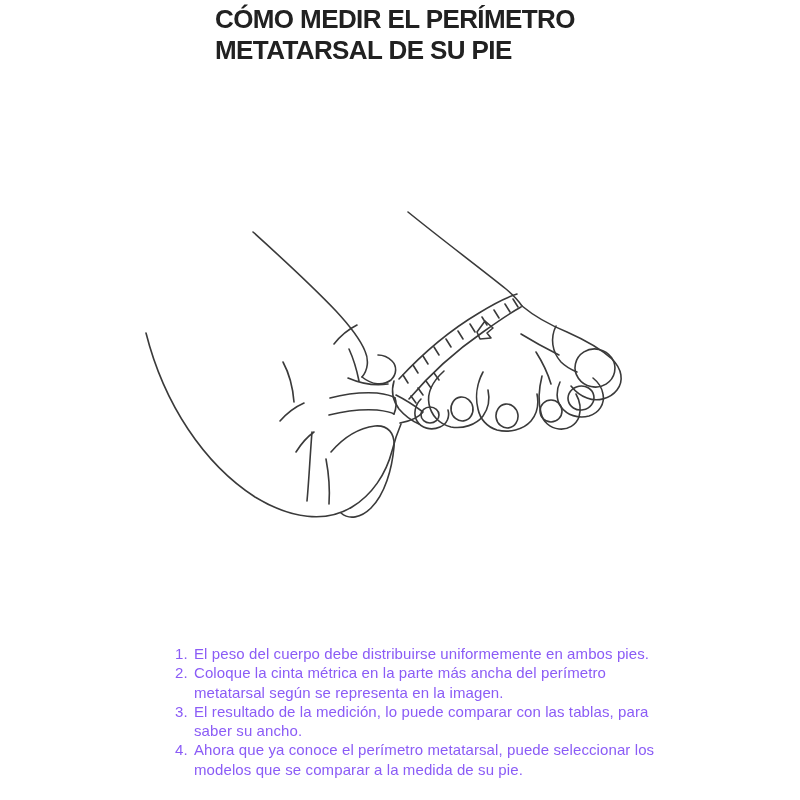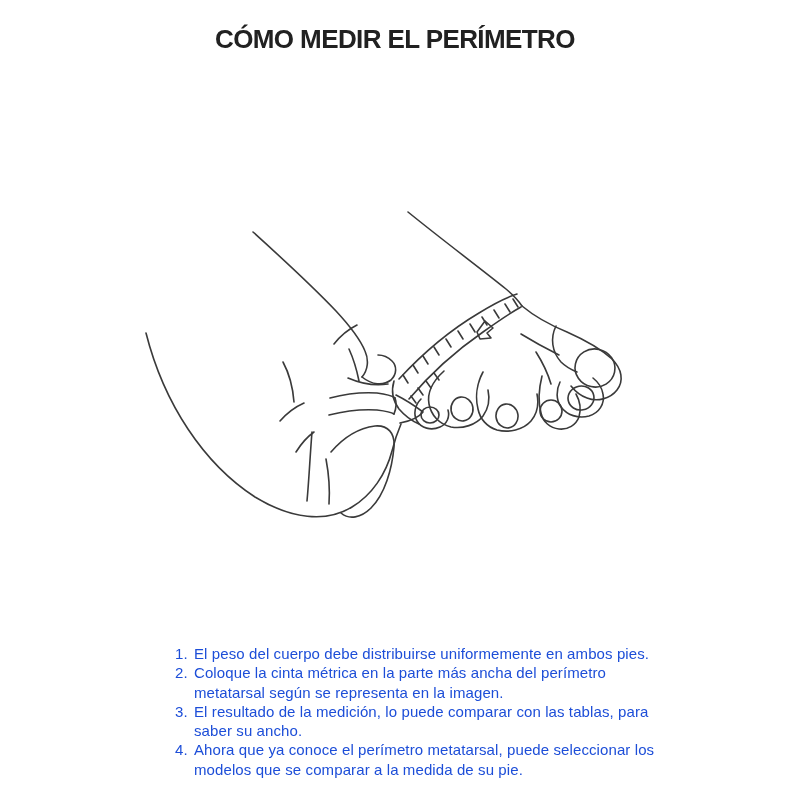--- a/index.html
+++ b/index.html
@@ -1,43 +1,44 @@
 <!DOCTYPE html>
 <html><head>
 <meta charset="utf-8">
 <style>
   html,body{margin:0;padding:0;background:#ffffff;}
   .canvas{
     position:relative;width:800px;height:800px;background:#ffffff;overflow:hidden;
     font-family:"Liberation Sans","DejaVu Sans",sans-serif;
   }
   .title{
-    position:absolute;left:215px;top:24px;width:380px;
+    position:absolute;left:215px;top:4px;width:380px;
     font-size:26px;font-weight:700;line-height:31px;letter-spacing:-0.6px;
     color:#212121;
   }
   .figure{
     position:absolute;left:120px;top:195px;width:570px;height:365px;
   }
   .figure svg{display:block;width:100%;height:100%;}
   .steps{
     position:absolute;left:166px;top:644px;width:500px;
-    font-size:15px;line-height:19.3px;letter-spacing:0.1px;color:#1d4ed8;
+    font-size:15px;line-height:19.3px;letter-spacing:0.1px;color:#8b5cf6;
   }
   .steps ol{margin:0;padding:0 0 0 26px;list-style:decimal;}
   .steps li{padding-left:2px;}
   .ln{fill:none;stroke:#3a3a3a;stroke-width:1.6;stroke-linecap:round;stroke-linejoin:round;}
 </style>
 </head>
 <body>
 
 <div class="canvas">
 
   <h1 class="title" style="margin:0;">
     <span style="display:block;">CÓMO MEDIR EL PERÍMETRO</span>
+    <span style="display:block;">METATARSAL DE SU PIE</span>
   </h1>
 
   <div class="figure">
     <svg viewBox="120 195 570 365" xmlns="http://www.w3.org/2000/svg">
 
       <g class="ln">
 
         <path d="M408,212 C445,242 480,268 506,289 C512,294 518,300 522,306"></path>
 
         <path d="M253,232 C284,260 315,289 336,311 C349,325 360,339 365,351 C369,360 368,370 362,377"></path>

